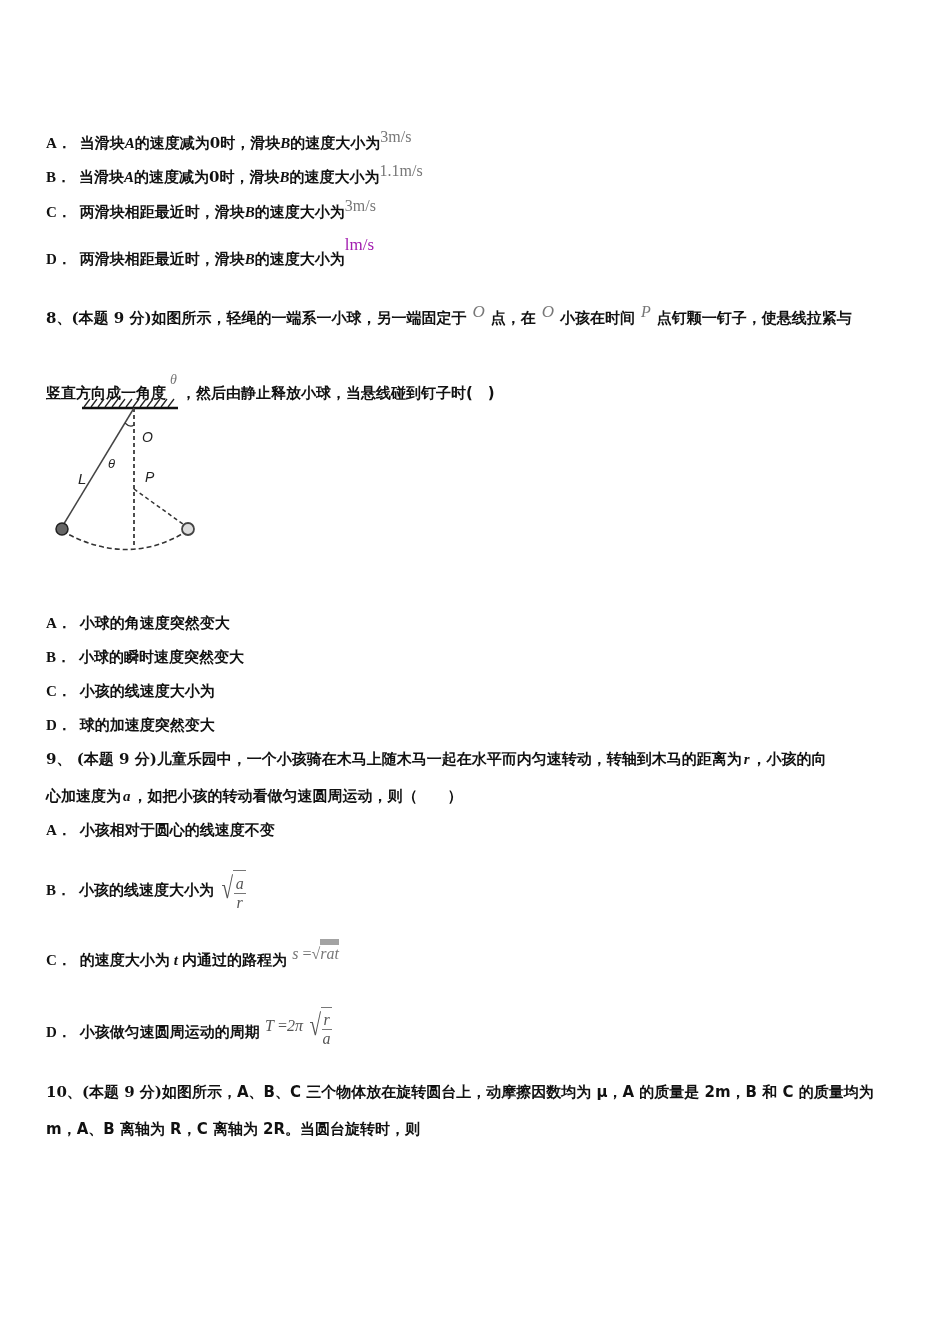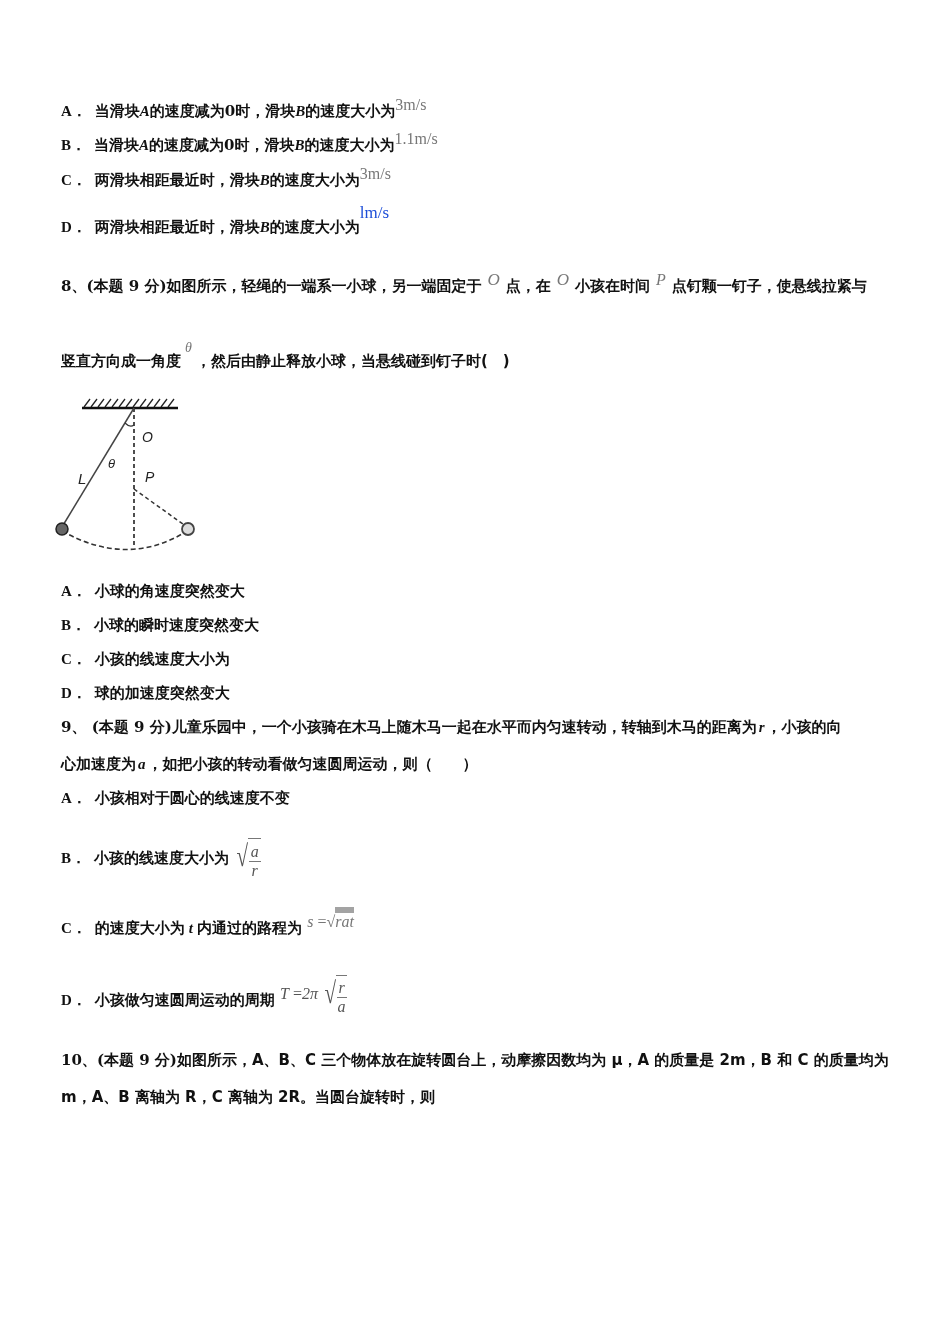--- a/index.html
+++ b/index.html
@@ -2,22 +2,22 @@
 <html><head>
   <meta charset="utf-8">
   <style>
     html, body { margin: 0; padding: 0; background: #ffffff; }
     body {
       width: 950px; height: 1344px; position: relative; overflow: hidden;
       font-family: "DejaVu Serif", "Liberation Serif", serif;
       color: #111111;
     }
     .line {
-      position: absolute; left: 61px; white-space: nowrap;
-      font-size: 15px; font-weight: bold; line-height: 20px;
+      position: absolute; left: 46px; white-space: nowrap;
+      font-size: 15px; font-weight: bold; line-height: 20px; margin-top: 32px;
     }
     .line .cn { font-family: "DejaVu Sans", "Liberation Sans", sans-serif; font-weight: bold; }
     .lbl { font-family: "Liberation Serif", serif; font-weight: bold; margin-right: 8px; }
     .iv { font-family: "Liberation Serif", serif; font-style: italic; font-weight: bold; }
     .math {
       font-family: "Liberation Serif", serif; font-weight: normal; color: #777777;
       font-size: 16px; position: relative;
     }
     .math.up { top: -6px; }
     .math.up2 { top: -14px; }
@@ -37,21 +37,21 @@
 <div class="line" style="top:101px;">
   <span class="lbl">A．</span><span class="cn">当滑块</span><span class="iv">A</span><span class="cn">的速度减为</span><span>0</span><span class="cn">时，滑块</span><span class="iv">B</span><span class="cn">的速度大小为</span><span class="math up">3m/s</span>
 </div>
 <div class="line" style="top:135px;">
   <span class="lbl">B．</span><span class="cn">当滑块</span><span class="iv">A</span><span class="cn">的速度减为</span><span>0</span><span class="cn">时，滑块</span><span class="iv">B</span><span class="cn">的速度大小为</span><span class="math up">1.1m/s</span>
 </div>
 <div class="line" style="top:170px;">
   <span class="lbl">C．</span><span class="cn">两滑块相距最近时，滑块</span><span class="iv">B</span><span class="cn">的速度大小为</span><span class="math up">3m/s</span>
 </div>
 <div class="line" style="top:217px;">
-  <span class="lbl">D．</span><span class="cn">两滑块相距最近时，滑块</span><span class="iv">B</span><span class="cn">的速度大小为</span><span class="math up2" style="color:#1d4ed8;font-size:17px;">lm/s</span>
+  <span class="lbl">D．</span><span class="cn">两滑块相距最近时，滑块</span><span class="iv">B</span><span class="cn">的速度大小为</span><span class="math up2" style="color:#a21caf;font-size:17px;">lm/s</span>
 </div>
 
 <div class="line" style="top:276px;">
   <span>8、</span><span>(本题 9 分)</span><span class="cn">如图所示，轻绳的一端系一小球，另一端固定于</span><span class="math up it" style="margin:0 6px;font-size:17px;">O</span><span class="cn">点，在</span><span class="math up it" style="margin:0 6px;font-size:17px;">O</span><span class="cn">小孩在时间</span><span class="math up it" style="margin:0 6px;">P</span><span class="cn">点钉颗一钉子，使悬线拉紧与</span>
 </div>
 <div class="line" style="top:351px;">
   <span class="cn">竖直方向成一角度</span><span class="math up2 it" style="margin:0 4px;font-size:14px;">θ</span><span class="cn">，然后由静止释放小球，当悬线碰到钉子时(　)</span>
 </div>
 
 <div id="diagram">

